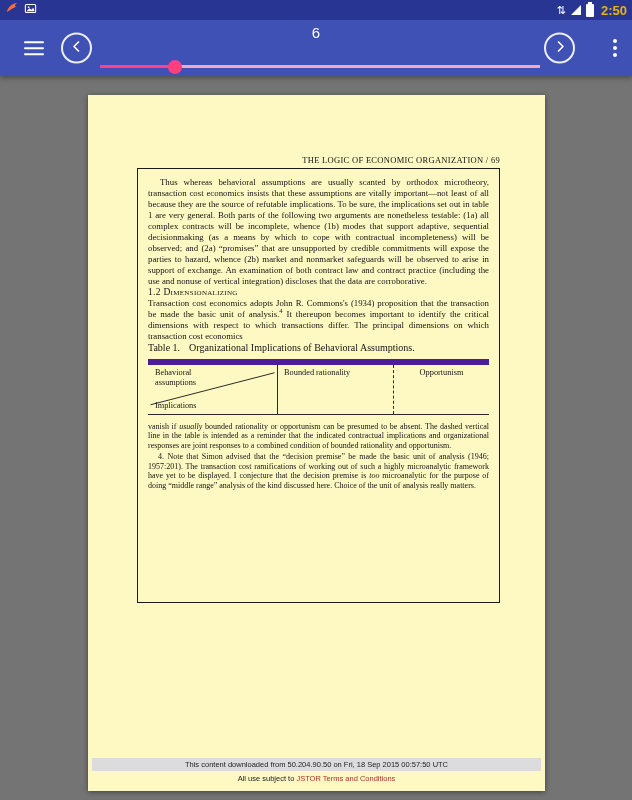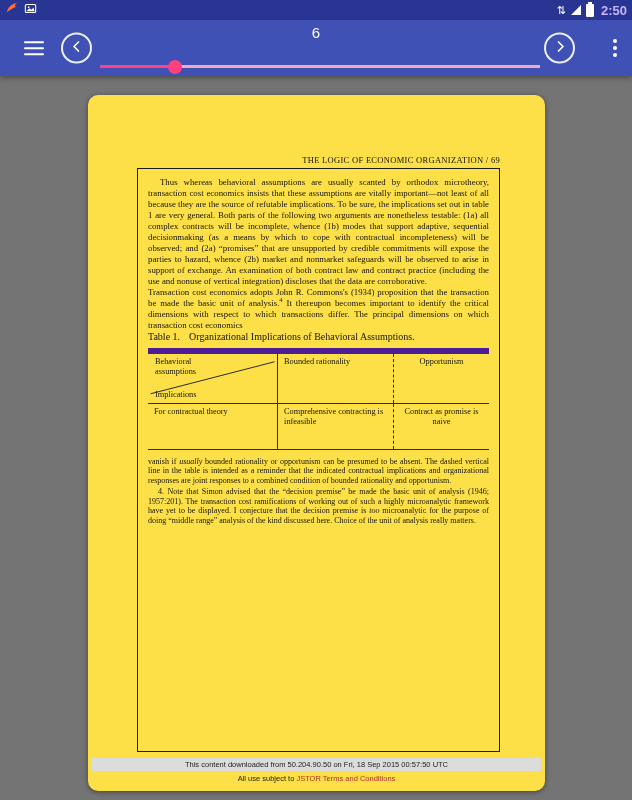--- a/index.html
+++ b/index.html
@@ -9,21 +9,21 @@
   
   .status-bar{
     height:20px; background:#283593; display:flex; align-items:center;
     justify-content:space-between; padding:0 5px; position:relative; z-index:5;
   }
   .sb-left,.sb-right{ display:flex; align-items:center; gap:5px; }
   .sb-arrows{ color:#fff; font-size:11px; line-height:1; }
   .sb-triangle{ width:0; height:0; border-left:10px solid transparent; border-bottom:10px solid #fff; }
   .battery{ position:relative; width:8px; height:13px; background:#fff; border-radius:1px; }
   .battery::before{ content:""; position:absolute; top:-2px; left:2px; width:4px; height:2px; background:#fff; }
-  .sb-time{ color:#c4b5fd; font-size:13px; font-weight:bold; margin-left:2px; }
+  .sb-time{ color:#eab308; font-size:13px; font-weight:bold; margin-left:2px; }
 
   
   .toolbar{
     position:relative; height:56px; background:#3f51b5;
     box-shadow:0 2px 5px rgba(0,0,0,.35); z-index:4;
   }
   .hamburger{ position:absolute; left:24px; top:50%; transform:translateY(-50%); width:20px; cursor:pointer; }
   .hamburger span{ display:block; height:2.5px; background:#fff; margin:3.5px 0; border-radius:1px; }
   .nav-btn{
     position:absolute; top:50%; transform:translateY(-50%);
@@ -43,30 +43,29 @@
     position:absolute; left:68px; top:39.5px; width:14px; height:14px;
     border-radius:50%; background:#ff4081;
   }
   .overflow{ position:absolute; right:13px; top:50%; transform:translateY(-50%); cursor:pointer; padding:2px; }
   .overflow i{ display:block; width:4px; height:4px; background:#fff; border-radius:50%; margin:3px 0; }
 
   
   .content{ position:absolute; top:76px; left:0; right:0; bottom:0; background:#747474; }
   .doc-page{
     position:absolute; left:88px; top:19px; width:457px; height:696px;
-    background:#fde047; box-shadow:0 1px 5px rgba(0,0,0,.45);
+    background:#fef9c3; box-shadow:0 1px 5px rgba(0,0,0,.45);
     color:#141414;
-    border-radius:10px;
   }
   .running-head{
     position:absolute; top:60px; right:45px;
     font-family:"Liberation Serif", serif; font-size:8.5px; letter-spacing:.3px;
   }
   .frame{
-    position:absolute; left:49px; top:73px; width:363px; height:584px;
+    position:absolute; left:49px; top:73px; width:363px; height:435px;
     border:1px solid #1b1b1b; padding:8px 10px 0 10px;
     font-family:"Liberation Serif", serif; font-size:8.8px; line-height:11px;
     text-align:justify; overflow:hidden;
   }
   .frame p{ margin:0; }
   .p-indent{ text-indent:12px; }
   sup{ font-size:6.5px; line-height:0; }
   .section-heading{
     margin:15px 0 10px 0; text-align:left;
     font-variant:small-caps; font-size:9.5px; letter-spacing:.3px;
@@ -171,43 +170,39 @@
 </div>
 
 <div class="content">
   <div class="doc-page">
 
     <div class="running-head">THE LOGIC OF ECONOMIC ORGANIZATION / 69</div>
 
     <div class="frame">
       <p class="p-indent">Thus whereas behavioral assumptions are usually scanted by orthodox microtheory, transaction cost economics insists that these assumptions are vitally important—not least of all because they are the source of refutable implications. To be sure, the implications set out in table 1 are very general. Both parts of the following two arguments are nonetheless testable: (1a) all complex contracts will be incomplete, whence (1b) modes that support adaptive, sequential decisionmaking (as a means by which to cope with contractual incompleteness) will be observed; and (2a) “promises” that are unsupported by credible commitments will expose the parties to hazard, whence (2b) market and nonmarket safeguards will be observed to arise in support of exchange. An examination of both contract law and contract practice (including the use and nonuse of vertical integration) discloses that the data are corroborative.</p>
 
+      <p class="section-heading">1.2 Dimensionalizing</p>
 
       <p><span>Transaction cost economics adopts John R. Commons's (1934) proposition that the transaction be made the basic unit of analysis.</span><sup>4</sup><span> It thereupon becomes important to identify the critical dimensions with respect to which transactions differ. The principal dimensions on which transaction cost economics</span></p>
 
       <p class="tbl-caption"><span class="cap-label">Table 1.</span><span>Organizational Implications of Behavioral Assumptions.</span></p>
 
       <table class="btable">
         <tbody>
             <tr class="hdr">
           <td class="c1 diag-cell">
             <svg viewBox="0 0 100 100" preserveAspectRatio="none">
                   <line x1="2" y1="82" x2="98" y2="16" stroke="#2a2a2a" stroke-width="1" vector-effect="non-scaling-stroke"></line>
                 </svg>
             <span class="corner-top">Behavioral assumptions</span>
             <span class="corner-bottom">Implications</span>
           </td>
           <td class="c2">Bounded rationality</td>
           <td class="c3">Opportunism</td>
         </tr>
-        <tr class="row1">
-          <td class="c1">For contractual theory</td>
-          <td class="c2">Comprehensive contracting is infeasible</td>
-          <td class="c3">Contract as promise is naive</td>
-        </tr>
       </tbody>
         </table>
 
       <p class="footnotes fn-cont"><span>vanish if </span><i>usually</i><span> bounded rationality or opportunism can be presumed to be absent. The dashed vertical line in the table is intended as a reminder that the indicated contractual implications and organizational responses are joint responses to a combined condition of bounded rationality and opportunism.</span></p>
 
       <p class="footnotes fn-4"><span>4. Note that Simon advised that the “decision premise” be made the basic unit of analysis (1946; 1957:201). The transaction cost ramifications of working out of such a highly microanalytic framework have yet to be displayed. I conjecture that the decision premise is </span><i>too</i><span> microanalytic for the purpose of doing “middle range” analysis of the kind discussed here. Choice of the unit of analysis really matters.</span></p>
     </div>
 
     <div class="download-bar">This content downloaded from 50.204.90.50 on Fri, 18 Sep 2015 00:57:50 UTC</div>
 

